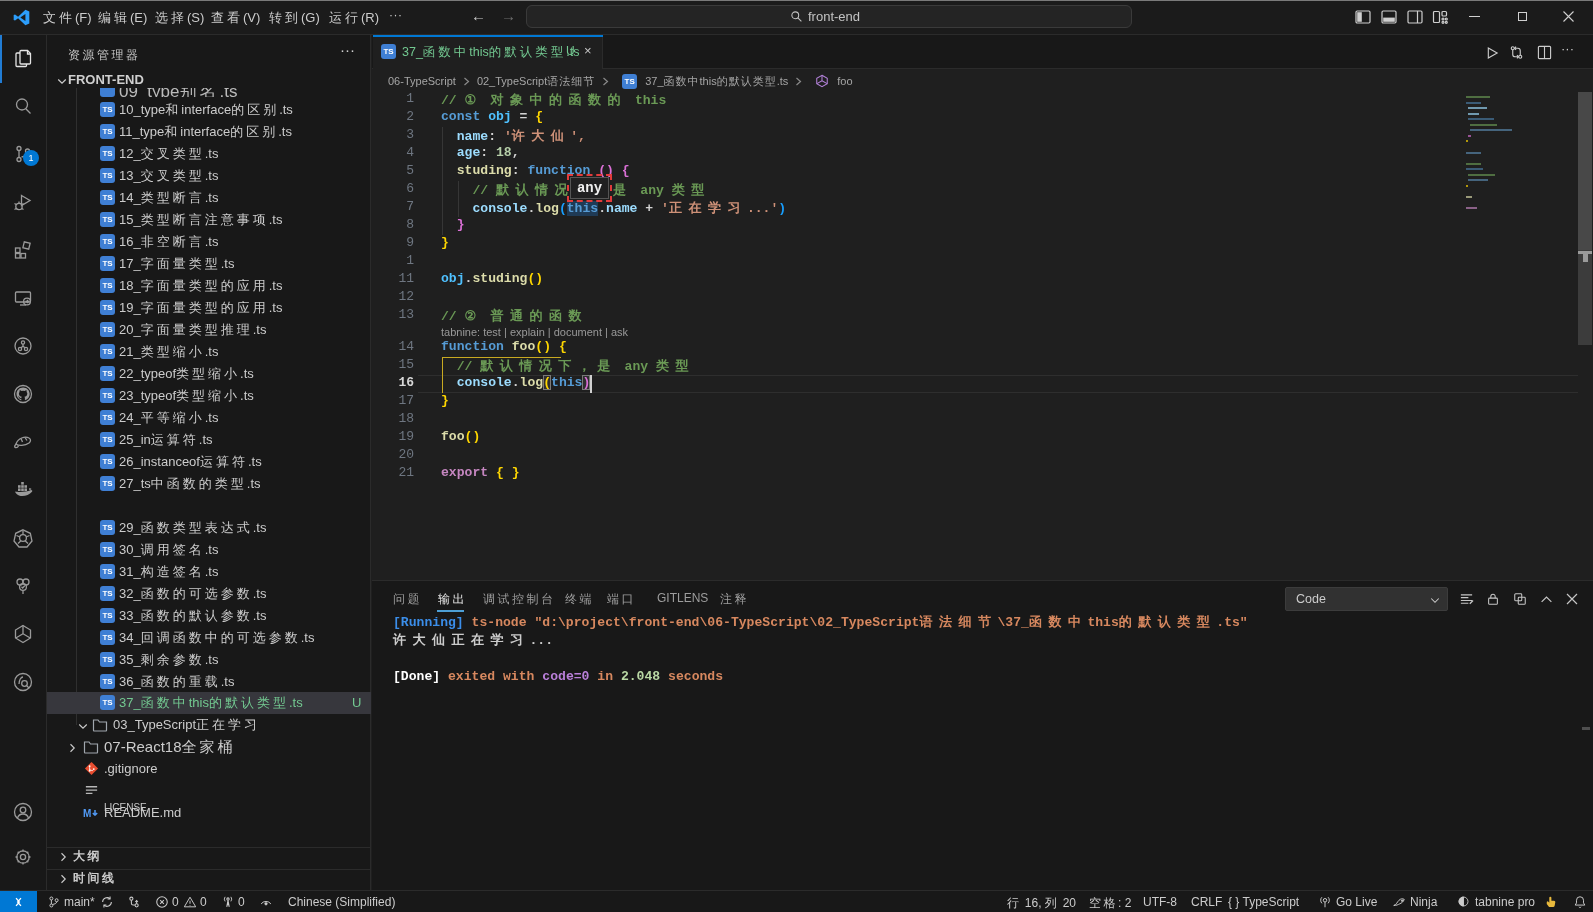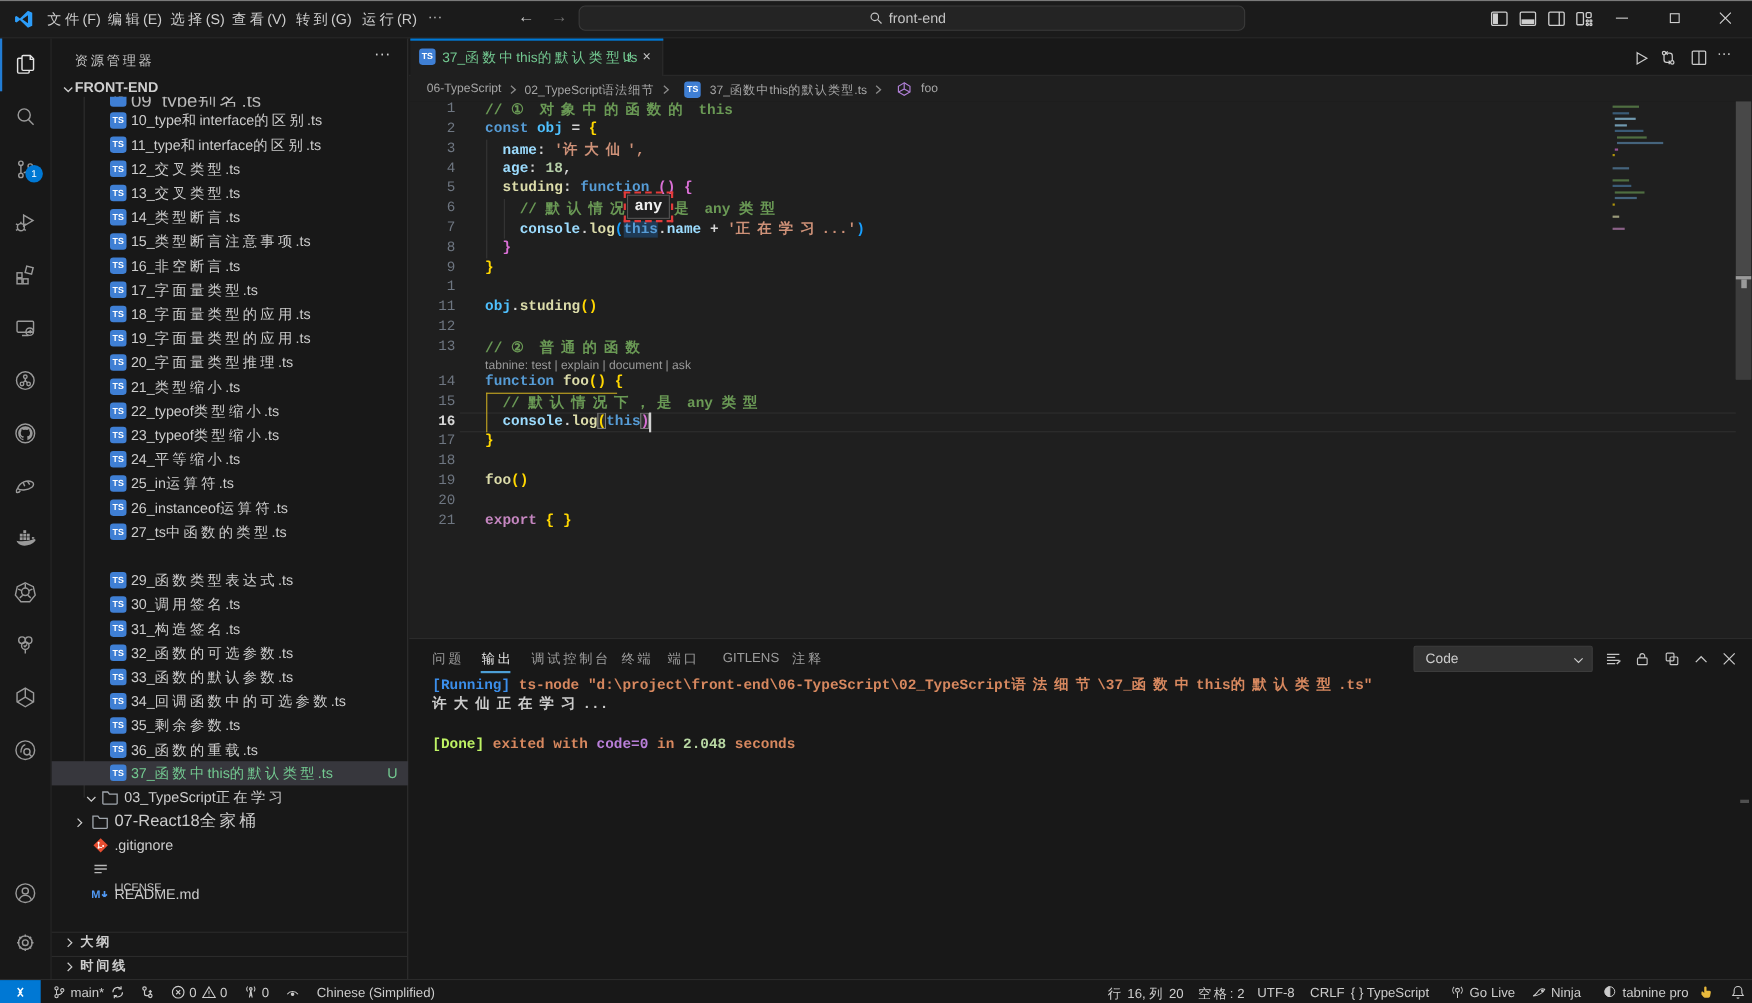--- a/index.html
+++ b/index.html
@@ -472,21 +472,21 @@
       <rect x="6" y="6" width="8" height="8" rx="1"></rect>
     </svg>
 <svg class="abs" style="left:1168px;top:12px" width="13" height="13" viewBox="0 0 16 16" fill="none" stroke="#c5c5c5" stroke-width="1.5">
       <path d="M2 11l6-6 6 6"></path>
     </svg>
 <svg class="abs" style="left:1194px;top:12px" width="12" height="12" viewBox="0 0 12 12" stroke="#c5c5c5" stroke-width="1.2">
       <path d="M1 1l10 10M11 1 1 11"></path>
     </svg>
 <div class="abs mono" style="left:21px;top:33px;height:18px;line-height:18px;font-weight:700;font-size:13.1px;white-space:pre"><span style="color:#3b8eea">[Running]</span><span style="color:#d7885f"> ts-node </span><span style="color:#d7885f">"d:\project\front-end\06-TypeScript\02_TypeScript</span><span class="cj" style="color:#d7885f">语法细节</span><span style="color:#d7885f">\37_</span><span class="cj" style="color:#d7885f">函数中</span><span style="color:#d7885f">this</span><span class="cj" style="color:#d7885f">的默认类型</span><span style="color:#d7885f">.ts"</span></div>
 <div class="abs mono" style="left:21px;top:51px;height:18px;line-height:18px;font-weight:700;font-size:13.1px;white-space:pre"><span class="cj" style="color:#cccccc">许大仙正在学习</span><span style="color:#cccccc">...</span></div>
-<div class="abs mono" style="left:21px;top:87px;height:18px;line-height:18px;font-weight:700;font-size:13.1px;white-space:pre"><span style="color:#bef264">[Done]</span><span style="color:#d7885f"> exited with </span><span style="color:#b97fd9">code=0</span><span style="color:#d7885f"> in </span><span style="color:#b8d7a3">2.048</span><span style="color:#d7885f"> seconds</span></div>
+<div class="abs mono" style="left:21px;top:87px;height:18px;line-height:18px;font-weight:700;font-size:13.1px;white-space:pre"><span style="color:#ffffff">[Done]</span><span style="color:#d7885f"> exited with </span><span style="color:#b97fd9">code=0</span><span style="color:#d7885f"> in </span><span style="color:#b8d7a3">2.048</span><span style="color:#d7885f"> seconds</span></div>
 <div class="abs" style="left:1210px;top:146px;width:8px;height:3px;background:#4f4f4f"></div>
 </div>
 <div class="abs" style="left:0;top:890px;width:1593px;height:22px;background:#181818;border-top:1px solid #2b2b2b;font-size:12px;color:#cccccc">
 <div class="abs" style="left:0;top:0;width:37px;height:22px;background:#0078d4"></div>
 <svg class="abs" style="left:11px;top:4px" width="15" height="14" viewBox="0 0 16 16" fill="none" stroke="#fff" stroke-width="1.5">
       <path d="M5.2 3.6 9 8l-3.8 4.4M10.8 3.6 7 8l3.8 4.4"></path>
     </svg>
 <svg class="abs" style="left:47px;top:4px" width="14" height="14" viewBox="0 0 16 16" stroke="#cccccc" fill="none" stroke-width="1.1">
       <circle cx="5" cy="4" r="1.7"></circle>
       <circle cx="11" cy="6" r="1.7"></circle>

